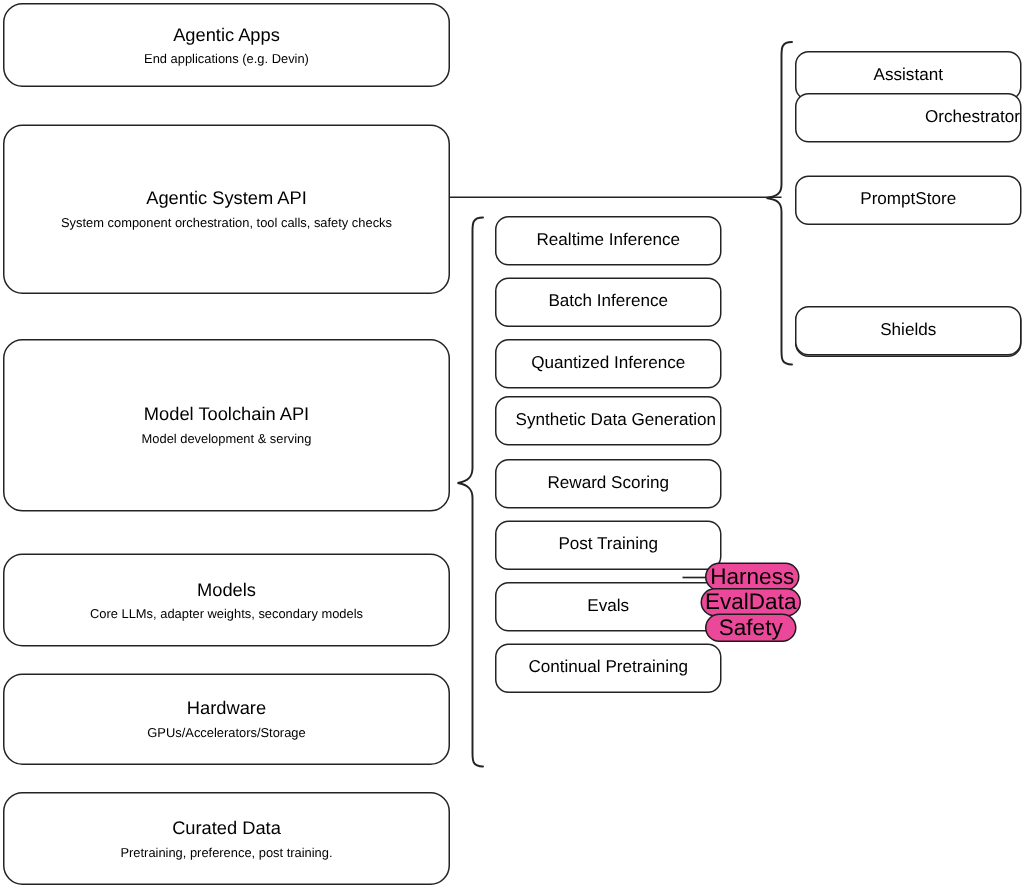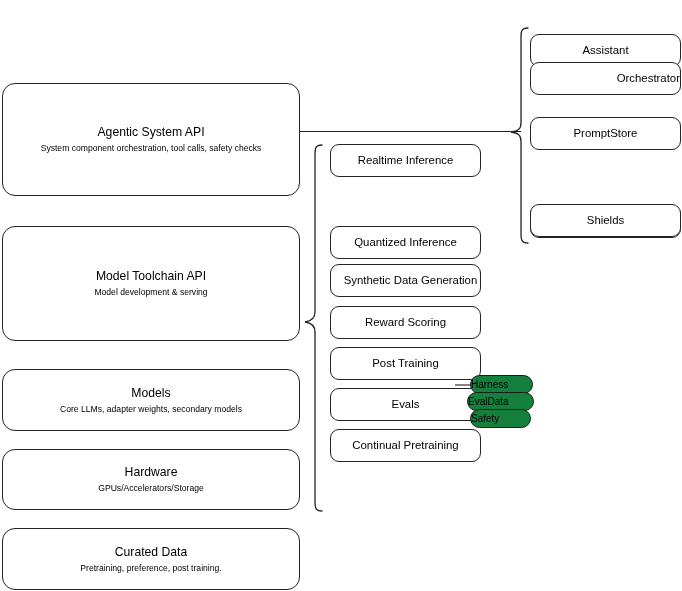--- a/index.html
+++ b/index.html
@@ -63,24 +63,25 @@
     height: 33px;
     border-radius: 9px;
   }
   .comp-box .title { font-size: 11.4px; }
   
   .pill {
     position: absolute;
     box-sizing: border-box;
     border: 1.1px solid #1c1c1c;
     border-radius: 999px;
-    background: #15803d;
+    background: #ec4899;
     display: flex;
     align-items: center;
-    font-size: 10px;
+    justify-content: center;
+    font-size: 15px;
     white-space: nowrap;
     z-index: 6;
   }
   .brace, .connector {
     position: absolute;
     pointer-events: none;
   }
   svg { display: block; overflow: visible; }
 </style>
 </head>
@@ -109,20 +110,24 @@
   <svg class="brace" style="left:508px; top:24px; width:24px; height:228px;">
     <path d="M 20 4
              C 13 4, 13 8, 13 13
              L 13 99
              C 13 105, 10 107, 3 108
              C 10 109, 13 111, 13 117
              L 13 210
              C 13 215, 13 219, 20 219" fill="none" stroke="#232323" stroke-width="1.3" stroke-linecap="round"></path>
   </svg>
 
+  <div class="box layer-box" style="top:2px; height:56px;">
+    <div class="title">Agentic Apps</div>
+    <div class="subtitle">End applications (e.g. Devin)</div>
+  </div>
 
   <div class="box layer-box" style="top:83px; height:113px;">
     <div class="title">Agentic System API</div>
     <div class="subtitle">System component orchestration, tool calls, safety checks</div>
   </div>
 
   <div class="box layer-box" style="top:226px; height:115px;">
     <div class="title">Model Toolchain API</div>
     <div class="subtitle">Model development &amp; serving</div>
   </div>
@@ -138,20 +143,23 @@
   </div>
 
   <div class="box layer-box" style="top:528px; height:62px;">
     <div class="title">Curated Data</div>
     <div class="subtitle">Pretraining, preference, post training.</div>
   </div>
 
   <div class="box cap-box" style="top:144px;">
     <div class="title">Realtime Inference</div>
   </div>
+  <div class="box cap-box" style="top:185px;">
+    <div class="title">Batch Inference</div>
+  </div>
   <div class="box cap-box" style="top:226px;">
     <div class="title">Quantized Inference</div>
   </div>
   <div class="box cap-box" style="top:264px;padding-left:10px;">
     <div class="title">Synthetic Data Generation</div>
   </div>
   <div class="box cap-box" style="top:306px;">
     <div class="title">Reward Scoring</div>
   </div>
   <div class="box cap-box" style="top:347px;">

